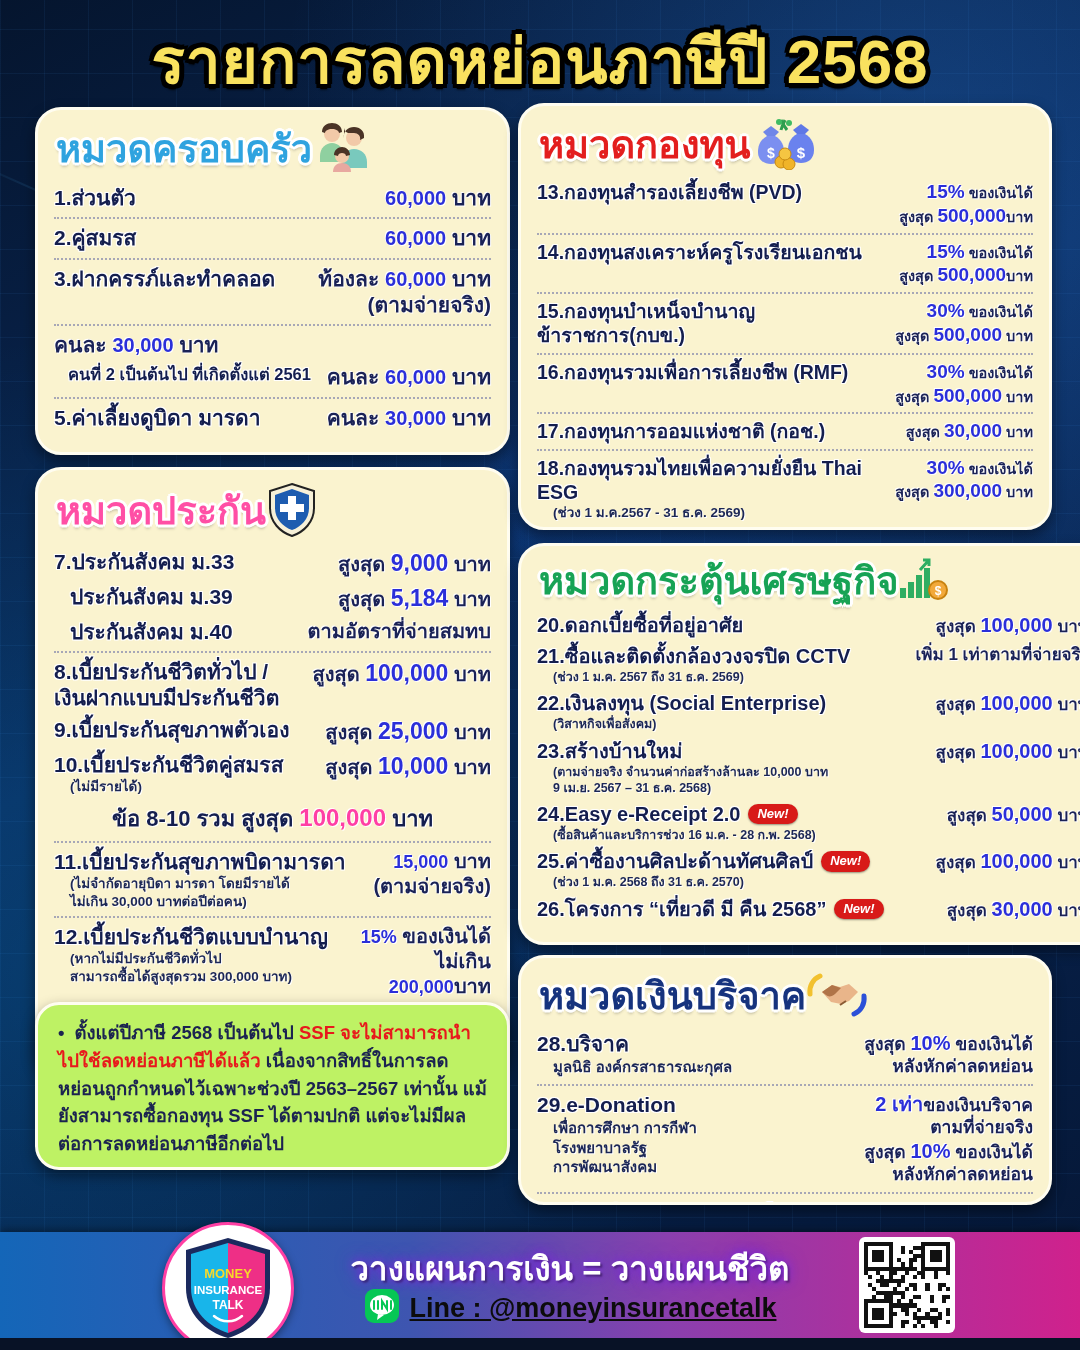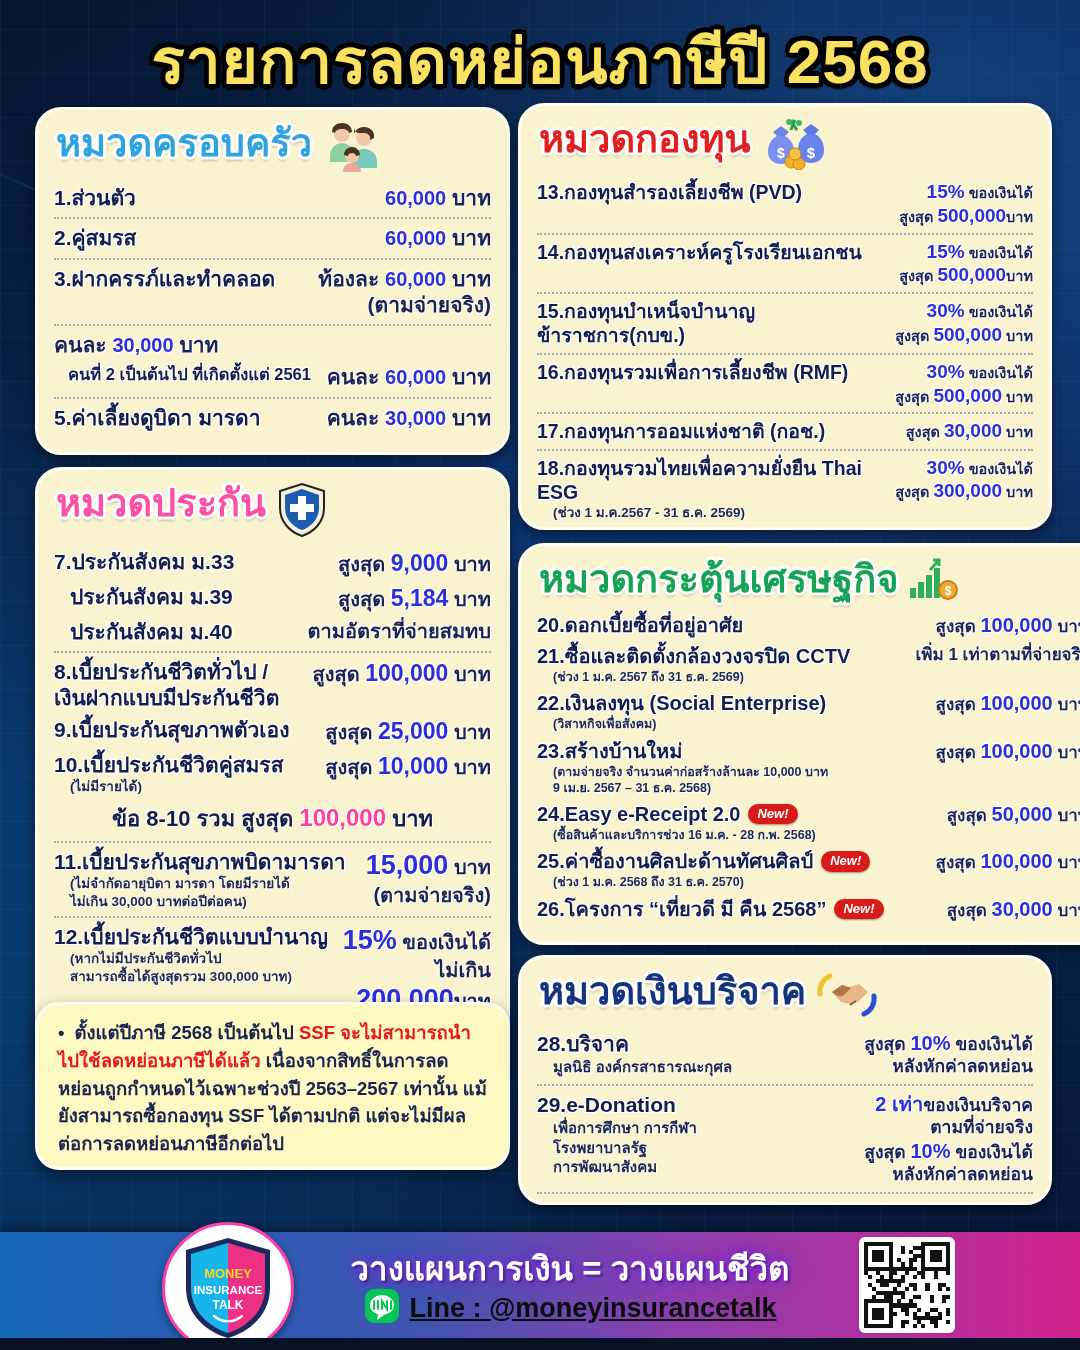--- a/index.html
+++ b/index.html
@@ -29,21 +29,21 @@
     text-shadow:
       -4px -4px 0 #000, 4px -4px 0 #000, -4px 4px 0 #000, 4px 4px 0 #000,
       0 -5px 0 #000, 0 5px 0 #000, -5px 0 0 #000, 5px 0 0 #000, 0 6px 2px rgba(0,0,0,.6);
   }
 
   .panel{
     position:absolute;background:#faf3cf;border:3px solid #fffdf0;border-radius:26px;
     box-shadow:0 6px 14px rgba(0,0,0,.45);
     padding:10px 16px 10px 16px;box-sizing:border-box;overflow:hidden;
   }
-  .panel-head{display:flex;gap:10px;margin:2px 0 4px 2px;}
+  .panel-head{display:flex;align-items:center;margin:2px 0 4px 2px;}
   .hdr{
     font-weight:800;font-size:38px;line-height:1.15;
     text-shadow:-2px -2px 0 #fff,2px -2px 0 #fff,-2px 2px 0 #fff,2px 2px 0 #fff,0 -3px 0 #fff,0 3px 0 #fff,-3px 0 0 #fff,3px 0 0 #fff,0 4px 3px rgba(0,0,0,.25);
   }
   .panel--family .hdr{color:#2fa3df;}
   .panel--ins .hdr{color:#ff4fa5;}
   .panel--fund .hdr{color:#e31e1e;}
   .panel--stim .hdr{color:#17a355;}
   .panel--don .hdr{color:#16337e;}
 
@@ -70,32 +70,32 @@
              text-shadow:1px 1px 0 #fff,-1px -1px 0 #fff;}
   .total-row .c-p{font-size:24px;}
   .badge{
     display:inline-block;background:#d81a18;color:#fff;font-style:italic;font-weight:800;
     font-size:13px;padding:2px 9px;border-radius:11px;margin-left:8px;vertical-align:3px;
     text-shadow:none;box-shadow:0 1px 2px rgba(0,0,0,.4);
   }
 
   
   .panel--family .vline{font-size:21px;} .panel--family .vline .c-b{font-size:20px;}
-  .panel--ins .vline .c-b{font-size:23px;} .panel--ins .vline .big{font-size:27px;}
+  .panel--ins .vline .c-b{font-size:23px;} .panel--ins .vline .big{font-size:18px;}
   .panel--fund .lbl-main{font-size:19.5px;}
   .panel--fund .vline{font-size:14.5px;} .panel--fund .vline .c-b{font-size:19px;}
   .panel--fund .row{padding:2px 0;}
   .panel--stim .lbl-main{font-size:20px;}
   .panel--stim .vline{font-size:17px;} .panel--stim .vline .c-b{font-size:20px;}
   .panel--stim .sub{font-size:12.5px;}
   .panel--don .vline{font-size:17.5px;} .panel--don .vline .c-b{font-size:20px;}
   .panel--don .sub{font-size:15px;}
 
   .note-panel{
-    position:absolute;background:#fef9c3;border:3px solid #fffdf0;border-radius:24px;
+    position:absolute;background:#bef264;border:3px solid #fffdf0;border-radius:24px;
     box-shadow:0 6px 14px rgba(0,0,0,.45);padding:14px 20px;box-sizing:border-box;
   }
   .note-text{font-weight:700;color:#1b2350;font-size:18.5px;line-height:1.5;}
   .note-text .bullet{margin-right:10px;}
   .note-text .c-r{font-weight:800;}
 
   .source{position:absolute;left:35px;width:475px;text-align:center;}
   .source-l1{color:#eef2f8;font-size:18px;font-weight:600;}
   .source-l2{color:#c9d4e6;font-size:15.5px;margin-top:4px;}
 

